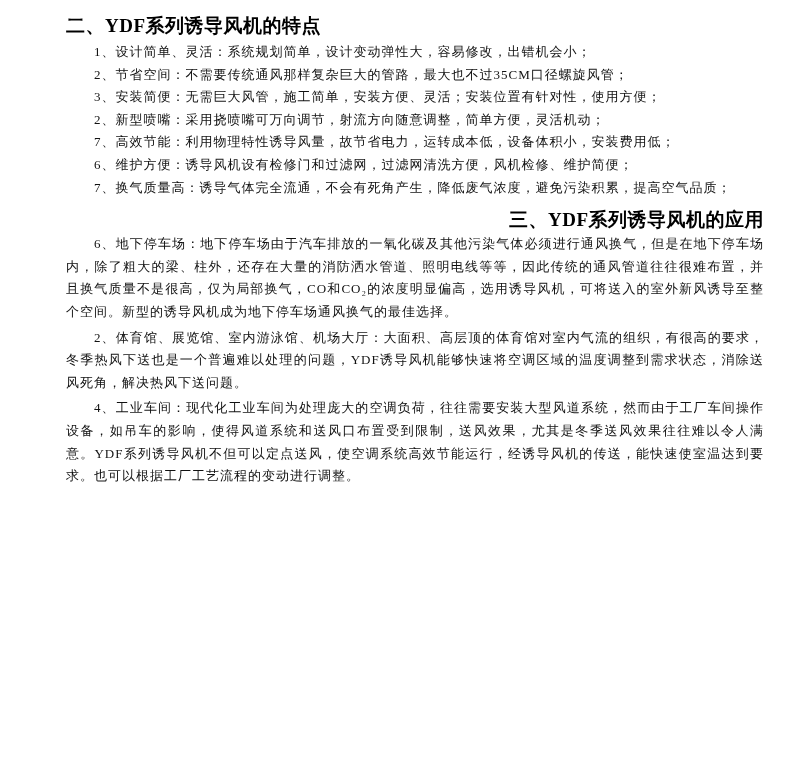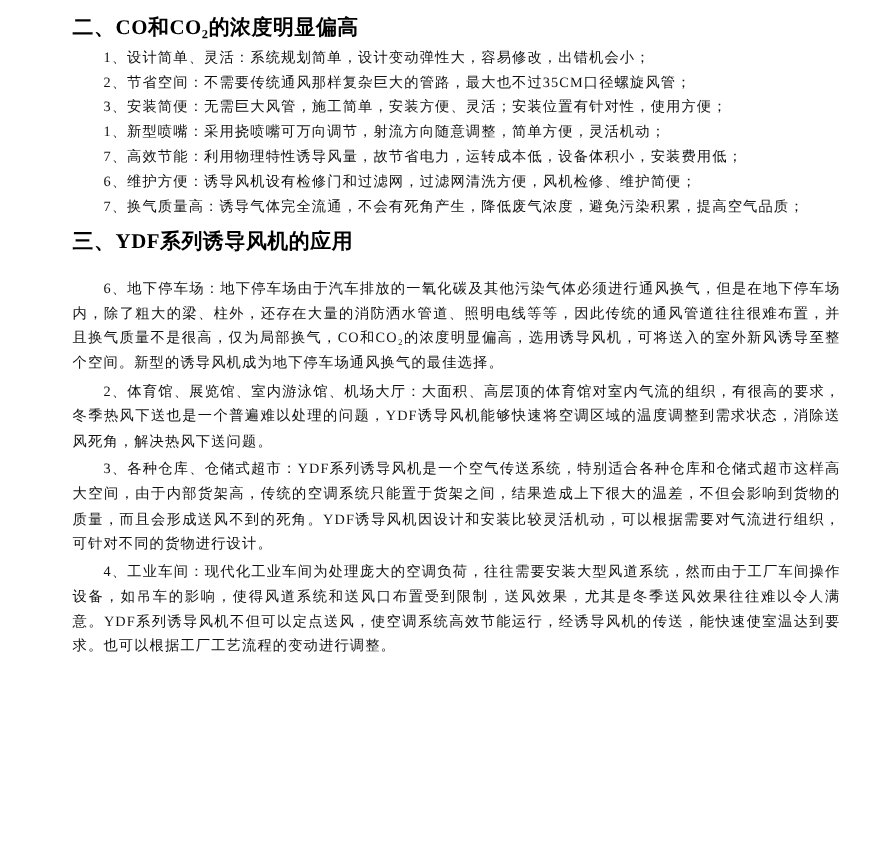--- a/index.html
+++ b/index.html
@@ -28,52 +28,52 @@
     line-height: 25px;
     font-weight: bold;
     letter-spacing: 0.5px;
     color: #000000;
   }
   .sec-features h2.sec-heading {
     margin-bottom: 3px;
   }
   .sec-apps h2.sec-heading {
     margin-top: 8px;
-    margin-bottom: 19px;
+    margin-bottom: 1px;
+    text-align: right;
   }
   p.doc-par {
     margin: 0;
     font-size: 13px;
     line-height: 22.6px;
     letter-spacing: 1px;
     text-align: justify;
     text-indent: 28px;
     color: #111111;
   }
   .sec-apps p.doc-par + p.doc-par {
     margin-top: 3px;
   }
 </style>
 </head>
 <body>
 
 <div class="page">
 
   <section class="sec-features">
-    <h2 class="sec-heading">二、CO和CO₂的浓度明显偏高</h2>
+    <h2 class="sec-heading">二、YDF系列诱导风机的特点</h2>
     <p class="doc-par">1、设计简单、灵活：系统规划简单，设计变动弹性大，容易修改，出错机会小；</p>
     <p class="doc-par">2、节省空间：不需要传统通风那样复杂巨大的管路，最大也不过35CM口径螺旋风管；</p>
     <p class="doc-par">3、安装简便：无需巨大风管，施工简单，安装方便、灵活；安装位置有针对性，使用方便；</p>
-    <p class="doc-par">1、新型喷嘴：采用挠喷嘴可万向调节，射流方向随意调整，简单方便，灵活机动；</p>
+    <p class="doc-par">2、新型喷嘴：采用挠喷嘴可万向调节，射流方向随意调整，简单方便，灵活机动；</p>
     <p class="doc-par">7、高效节能：利用物理特性诱导风量，故节省电力，运转成本低，设备体积小，安装费用低；</p>
     <p class="doc-par">6、维护方便：诱导风机设有检修门和过滤网，过滤网清洗方便，风机检修、维护简便；</p>
     <p class="doc-par">7、换气质量高：诱导气体完全流通，不会有死角产生，降低废气浓度，避免污染积累，提高空气品质；</p>
   </section>
 
   <section class="sec-apps">
     <h2 class="sec-heading">三、YDF系列诱导风机的应用</h2>
     <p class="doc-par">6、地下停车场：地下停车场由于汽车排放的一氧化碳及其他污染气体必须进行通风换气，但是在地下停车场内，除了粗大的梁、柱外，还存在大量的消防洒水管道、照明电线等等，因此传统的通风管道往往很难布置，并且换气质量不是很高，仅为局部换气，CO和CO₂的浓度明显偏高，选用诱导风机，可将送入的室外新风诱导至整个空间。新型的诱导风机成为地下停车场通风换气的最佳选择。</p>
     <p class="doc-par">2、体育馆、展览馆、室内游泳馆、机场大厅：大面积、高层顶的体育馆对室内气流的组织，有很高的要求，冬季热风下送也是一个普遍难以处理的问题，YDF诱导风机能够快速将空调区域的温度调整到需求状态，消除送风死角，解决热风下送问题。</p>
-    <p class="doc-par">3、各种仓库、仓储式超市：YDF系列诱导风机是一个空气传送系统，特别适合各种仓库和仓储式超市这样高大空间，由于内部货架高，传统的空调系统只能置于货架之间，结果造成上下很大的温差，不但会影响到货物的质量，而且会形成送风不到的死角。YDF诱导风机因设计和安装比较灵活机动，可以根据需要对气流进行组织，可针对不同的货物进行设计。</p>
     <p class="doc-par">4、工业车间：现代化工业车间为处理庞大的空调负荷，往往需要安装大型风道系统，然而由于工厂车间操作设备，如吊车的影响，使得风道系统和送风口布置受到限制，送风效果，尤其是冬季送风效果往往难以令人满意。YDF系列诱导风机不但可以定点送风，使空调系统高效节能运行，经诱导风机的传送，能快速使室温达到要求。也可以根据工厂工艺流程的变动进行调整。</p>
   </section>
 
 </div>
 
 </body></html>

